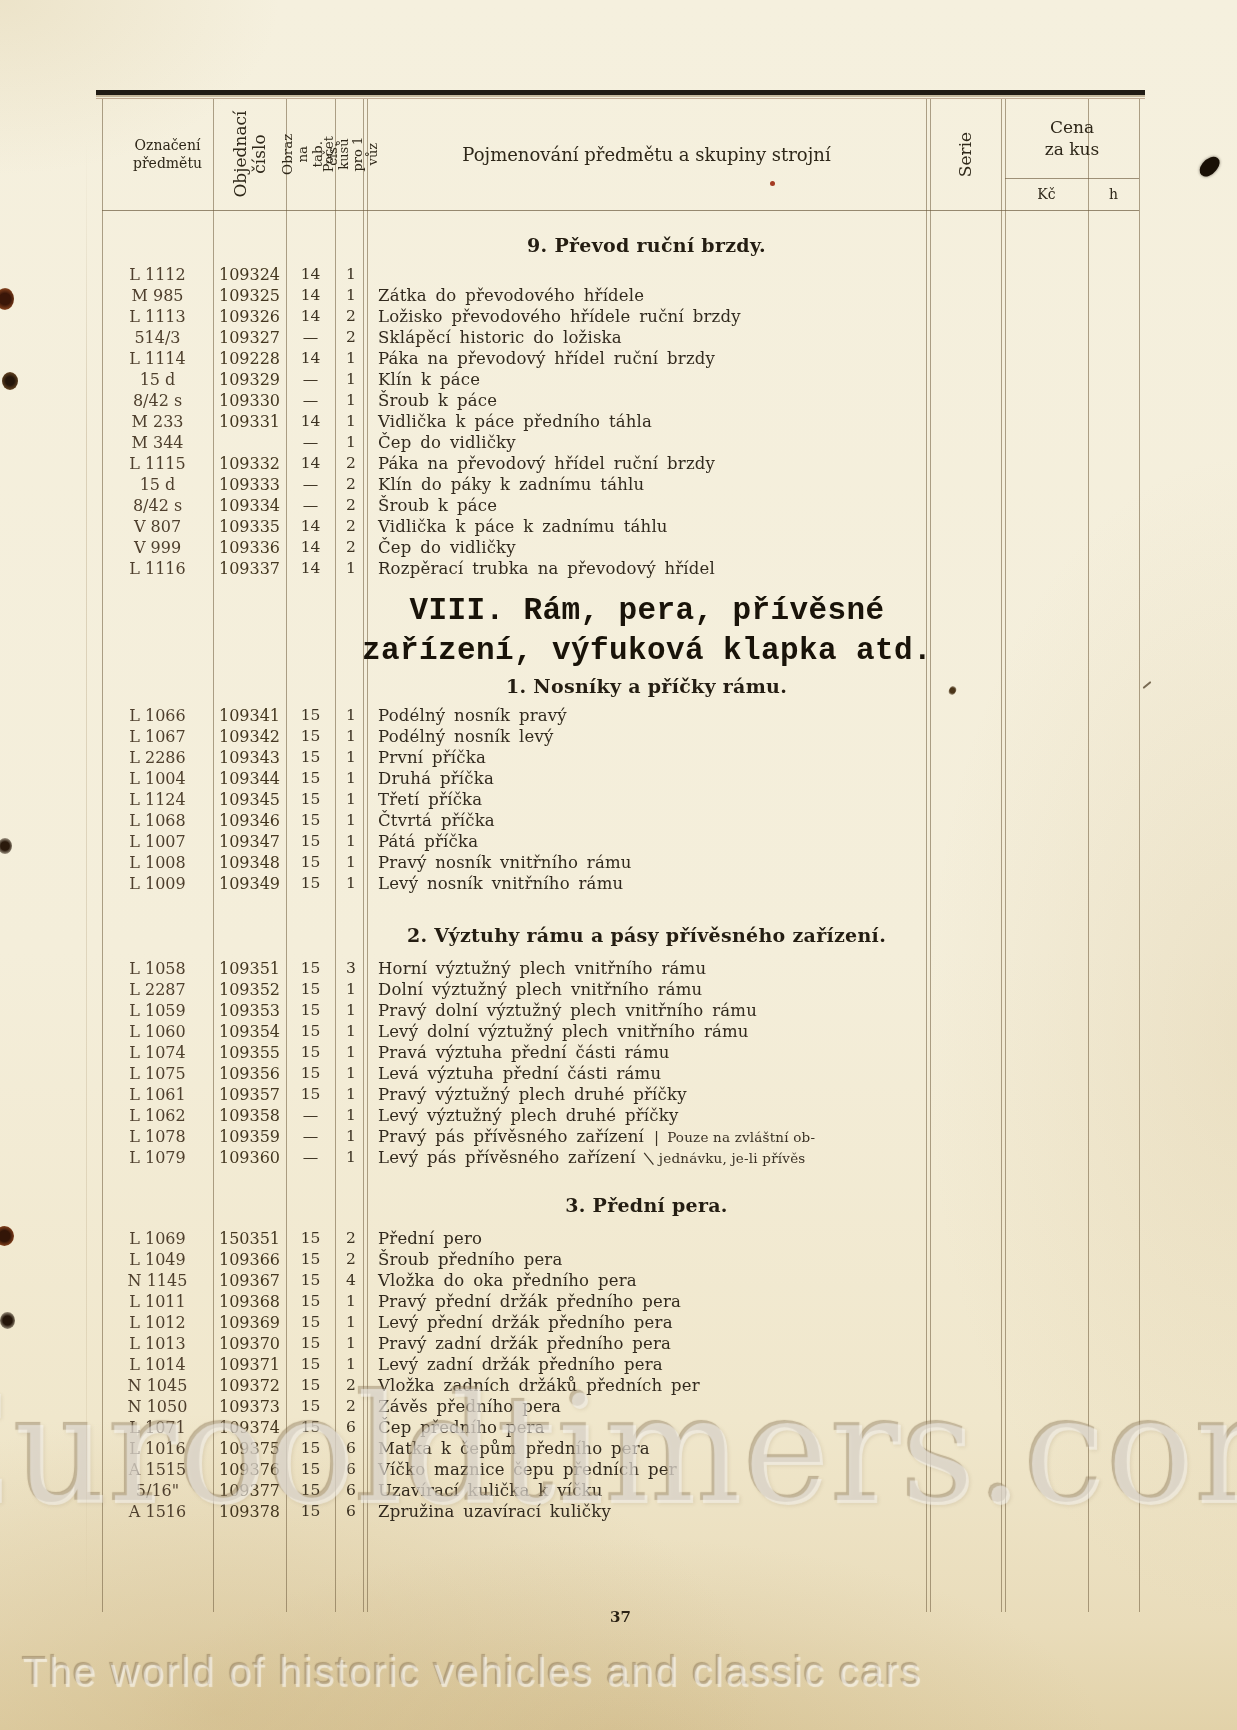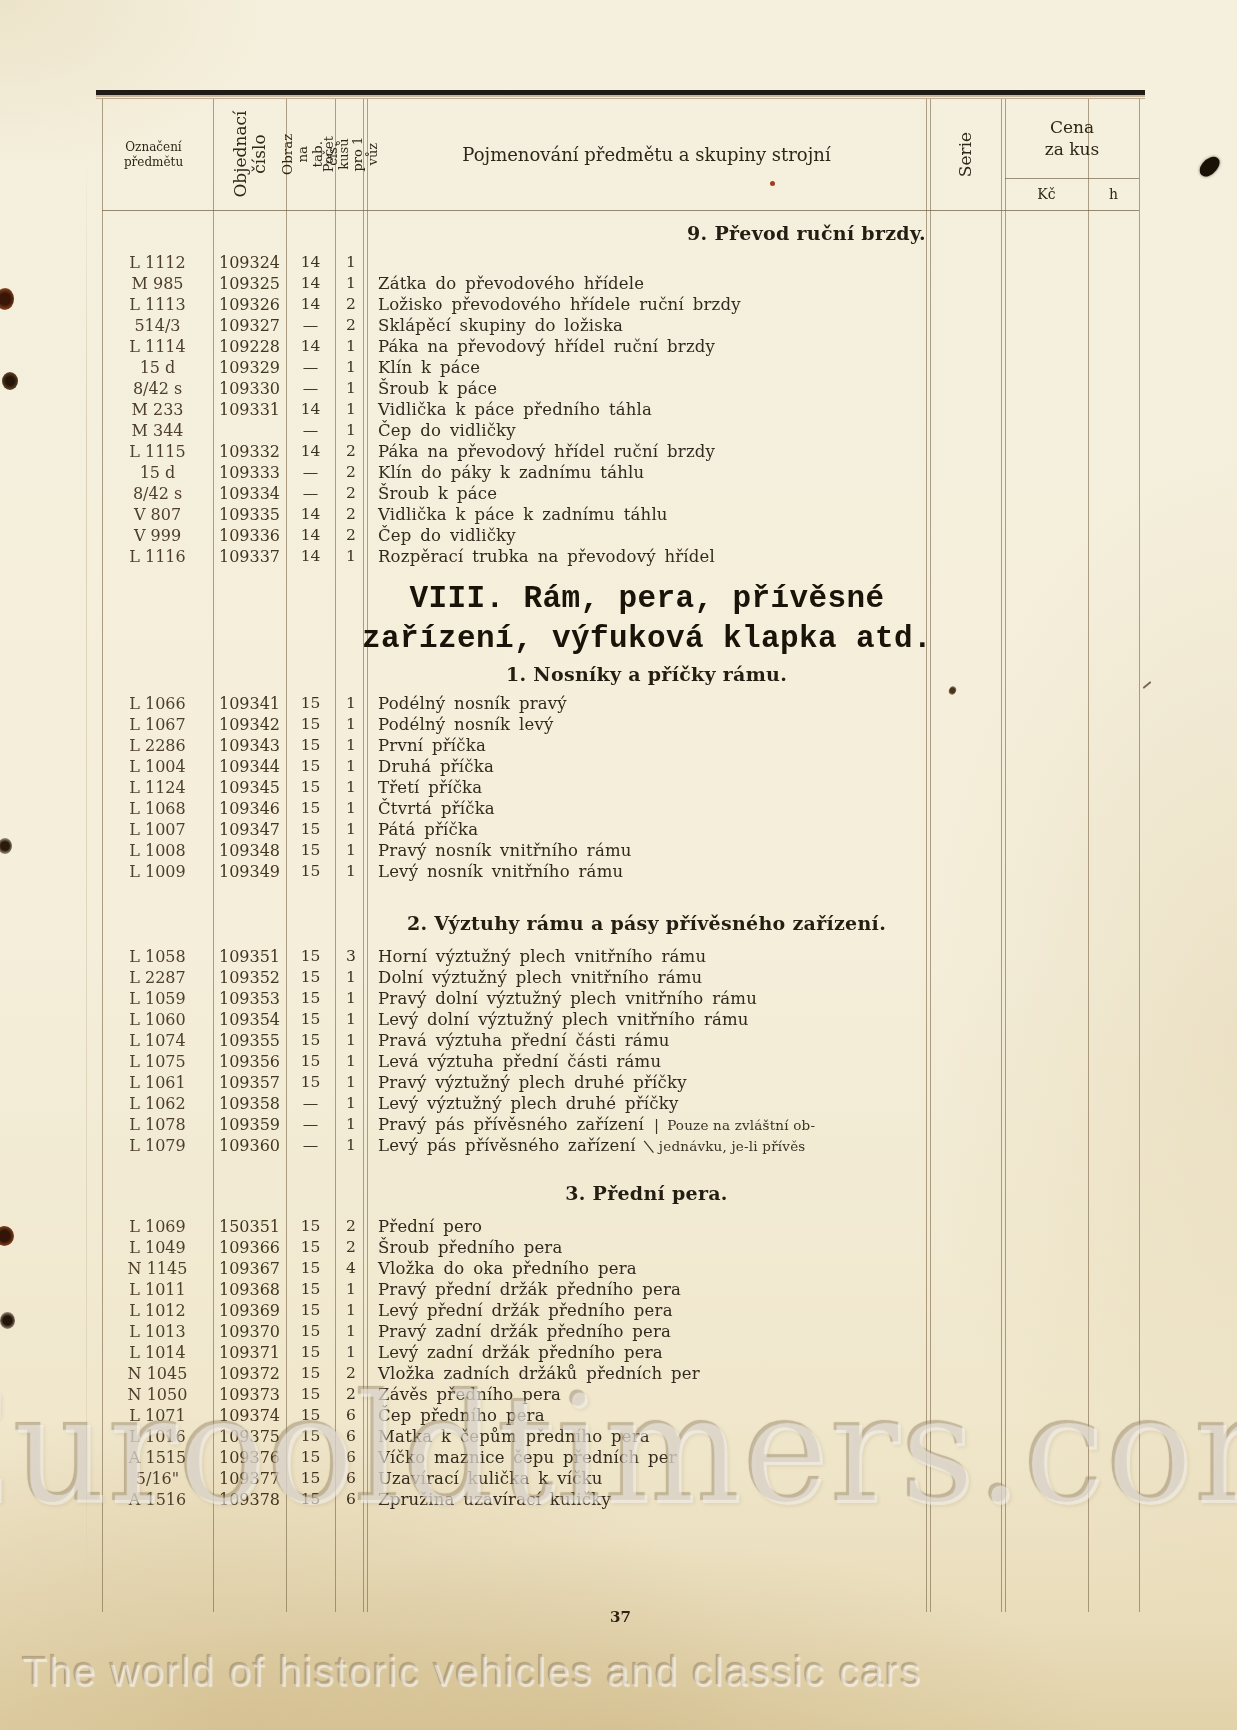--- a/index.html
+++ b/index.html
@@ -21,21 +21,21 @@
   .vline{width:1px;background:rgba(118,98,68,0.58);top:99px;height:1513px;}
   .hdr-bottom{left:102px;top:210px;width:1037px;height:1px;background:rgba(110,92,64,0.7);}
   .price-split{left:1005px;top:178px;width:134px;height:1px;background:rgba(110,92,64,0.65);}
   
   .hcell{position:absolute;top:99px;height:111px;display:flex;align-items:center;justify-content:center;color:#2e2719;text-align:center;}
   .hcell .two{white-space:pre-line;line-height:1.25;}
   .vtext{transform:rotate(-90deg);white-space:pre-line;text-align:center;line-height:1.12;width:108px;}
   
   #tbody{position:absolute;left:102px;top:210px;width:1037px;}
   .sec-title{margin-left:265px;width:559px;text-align:center;font-weight:700;font-size:19px;color:#241d12;letter-spacing:0.3px;}
-  .st-9{margin-top:12px;margin-bottom:8px;text-align:right;}
+  .st-9{margin-top:24px;margin-bottom:8px;}
   .st-1{margin-top:2px;margin-bottom:8px;}
   .st-2{margin-top:30px;margin-bottom:12px;}
   .st-3{margin-top:26px;margin-bottom:12px;}
   .main-heading{margin:12px 0 4px 245px;width:600px;text-align:center;font-weight:700;font-size:31px;line-height:40px;color:#191309;letter-spacing:0.4px;font-family:Liberation Mono, monospace;}
   .row{display:grid;grid-template-columns:111px 73px 49px 32px 559px 75px 87px 51px;height:21px;line-height:21px;font-size:16.5px;}
   .c{overflow:visible;white-space:nowrap;}
   .c-des{text-align:center;color:#4e3f2d;font-size:16px;}
   .c-ord{text-align:center;color:#43361f;font-size:16px;}
   .c-fig{text-align:center;color:#3c3222;font-size:15.5px;}
   .c-qty{text-align:center;color:#3c3222;font-size:15.5px;}
@@ -89,21 +89,21 @@
   <div class="vline" style="left:926px"></div>
   <div class="vline" style="left:930px"></div>
   <div class="vline" style="left:1001px"></div>
   <div class="vline" style="left:1005px"></div>
   <div class="vline" style="left:1088px"></div>
   <div class="vline" style="left:1139px"></div>
   <div class="hline hdr-bottom"></div>
   <div class="hline price-split"></div>
 
   <div>
-    <div class="hcell" style="left:98px;width:111px;font-size:12px;">
+    <div class="hcell" style="left:112px;width:111px;font-size:14px;">
       <span class="two">Označení
 předmětu</span>
     </div>
     <div class="hcell" style="left:213px;width:73px;font-size:17px;">
       <span class="vtext">Objednací
 číslo</span>
     </div>
     <div class="hcell" style="left:286px;width:49px;font-size:13.5px;">
       <span class="vtext">Obraz na
 tab. čís.</span>
@@ -166,21 +166,21 @@
         <div class="c c-ser"></div>
         <div class="c c-kc"></div>
         <div class="c c-h"></div>
       </div>
       <div class="row">
         <div class="c c-des">514/3</div>
         <div class="c c-ord">109327</div>
         <div class="c c-fig">—</div>
         <div class="c c-qty">2</div>
         <div class="c c-txt">
-          <span class="lbl">Sklápěcí skupiny do ložiska</span>
+          <span class="lbl">Sklápěcí historic do ložiska</span>
           <span class="dots"></span>
         </div>
         <div class="c c-ser"></div>
         <div class="c c-kc"></div>
         <div class="c c-h"></div>
       </div>
       <div class="row">
         <div class="c c-des">L 1114</div>
         <div class="c c-ord">109228</div>
         <div class="c c-fig">14</div>

